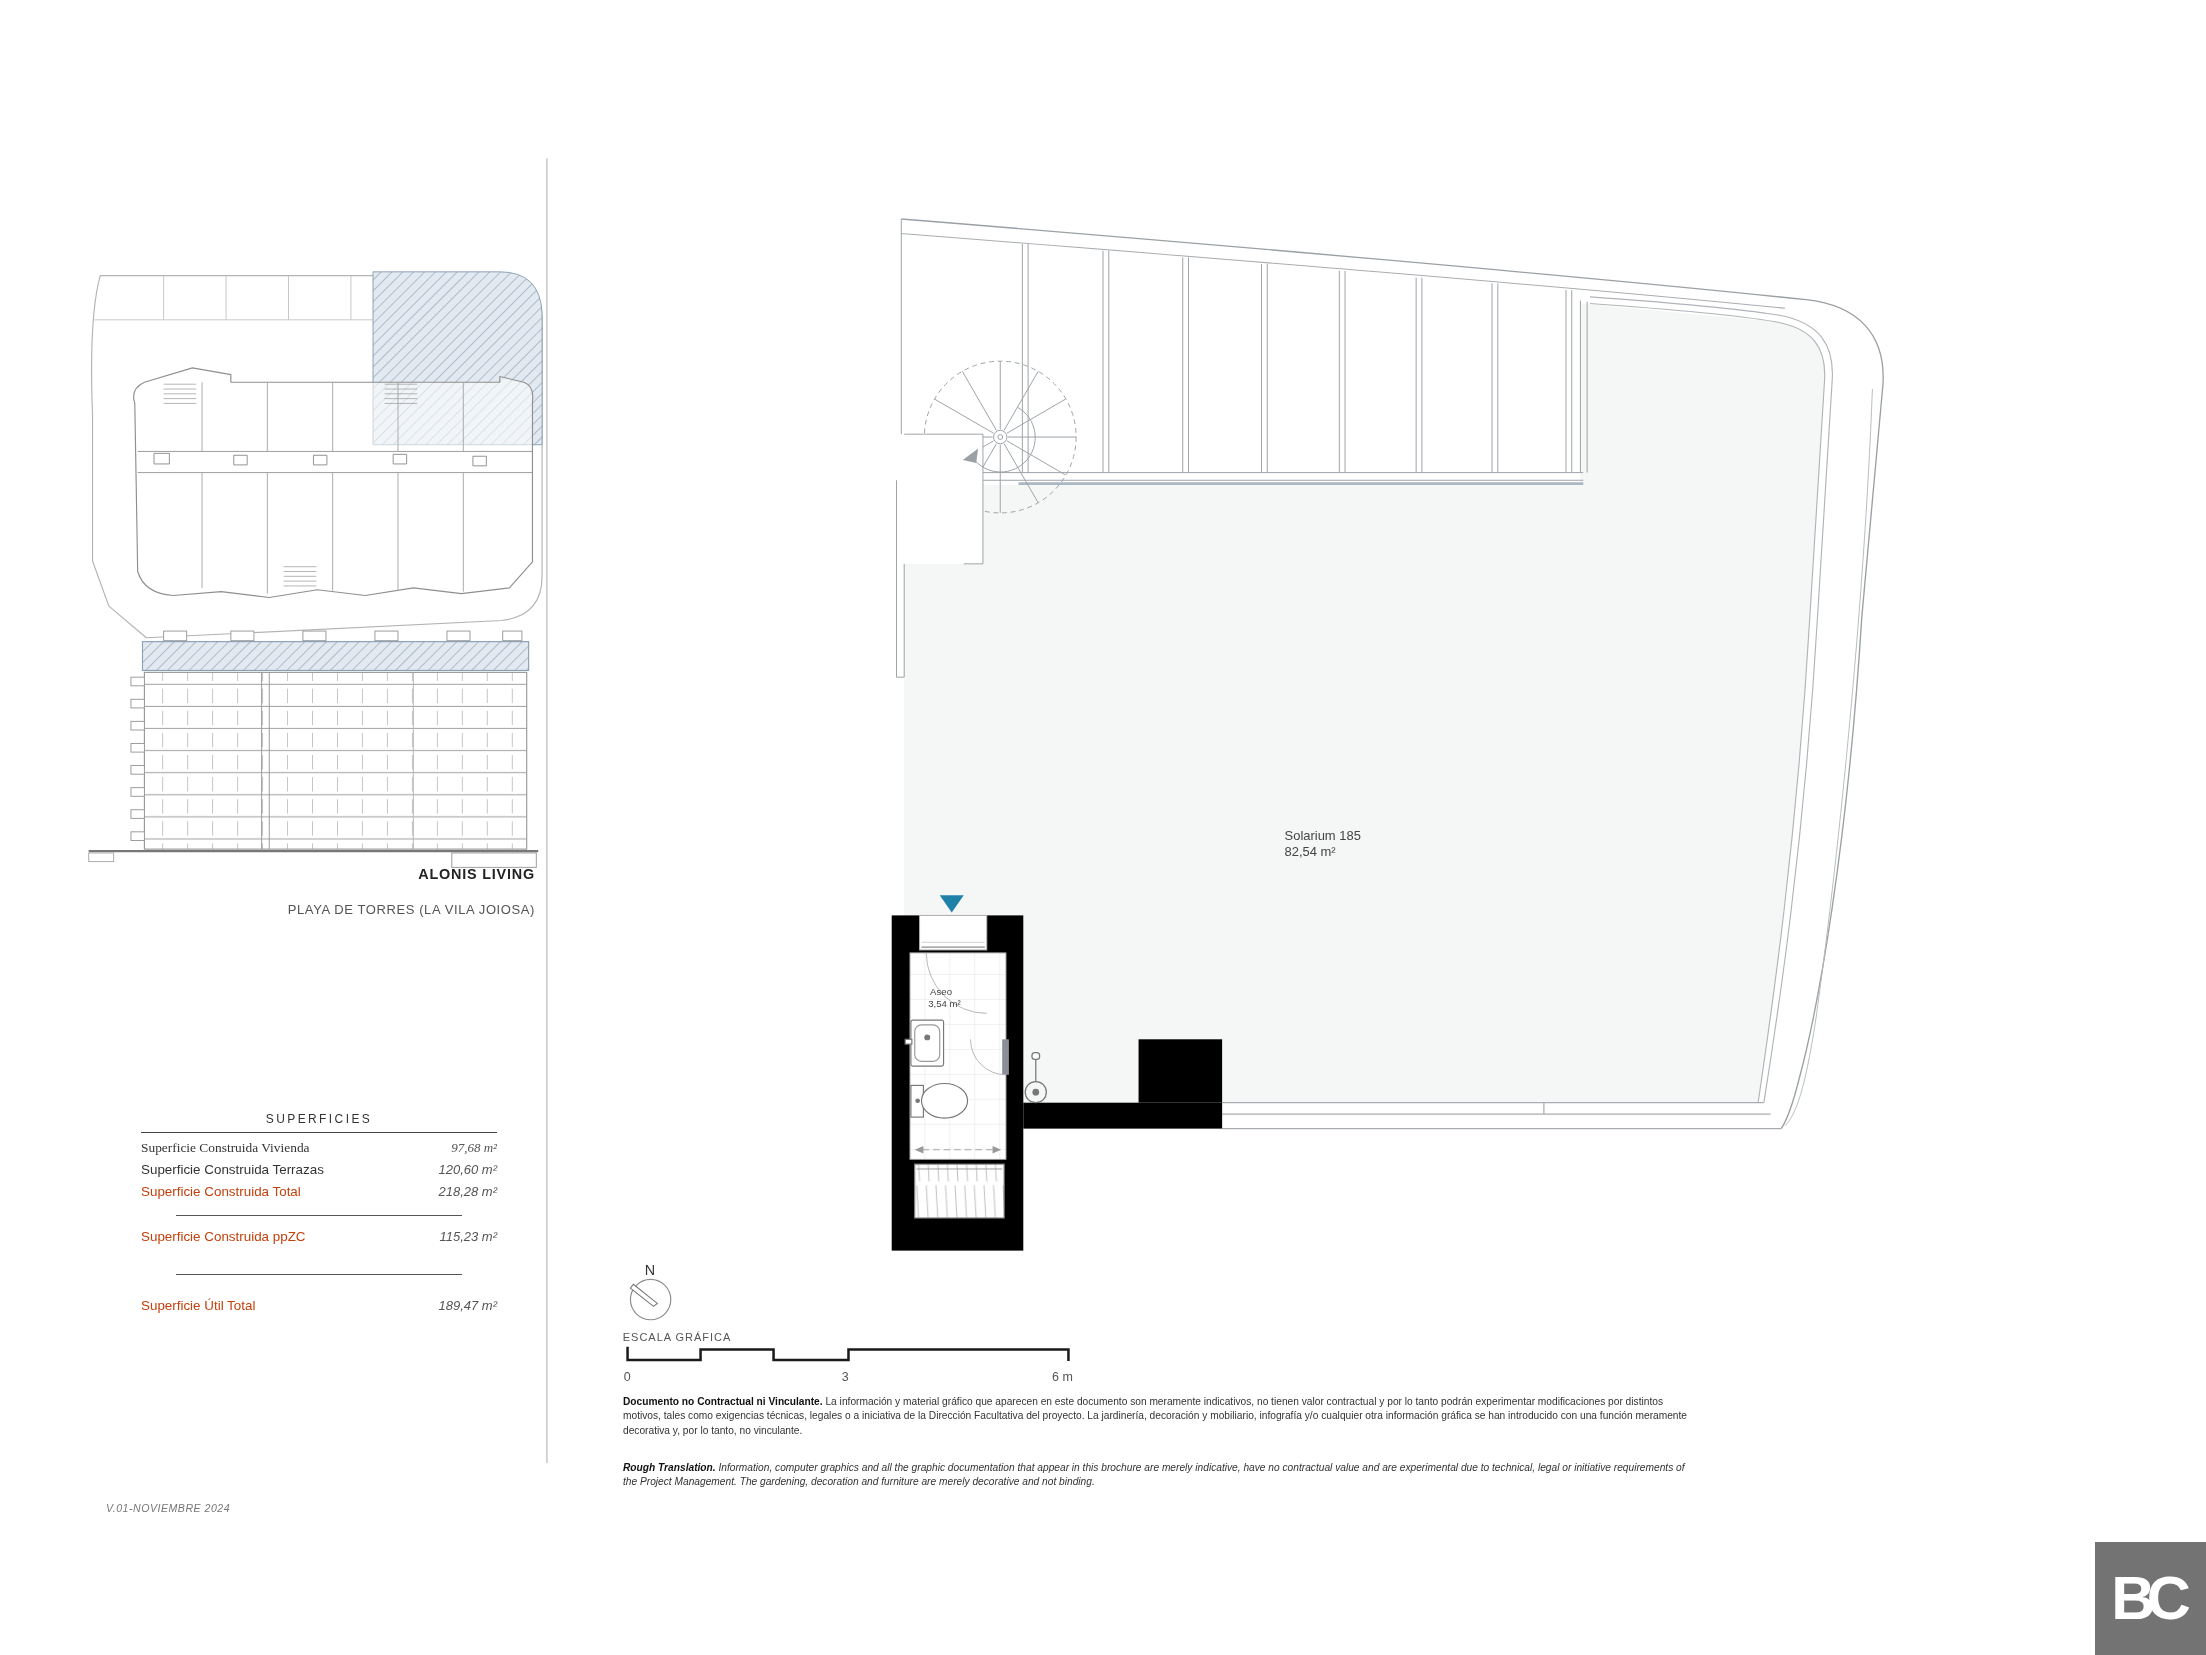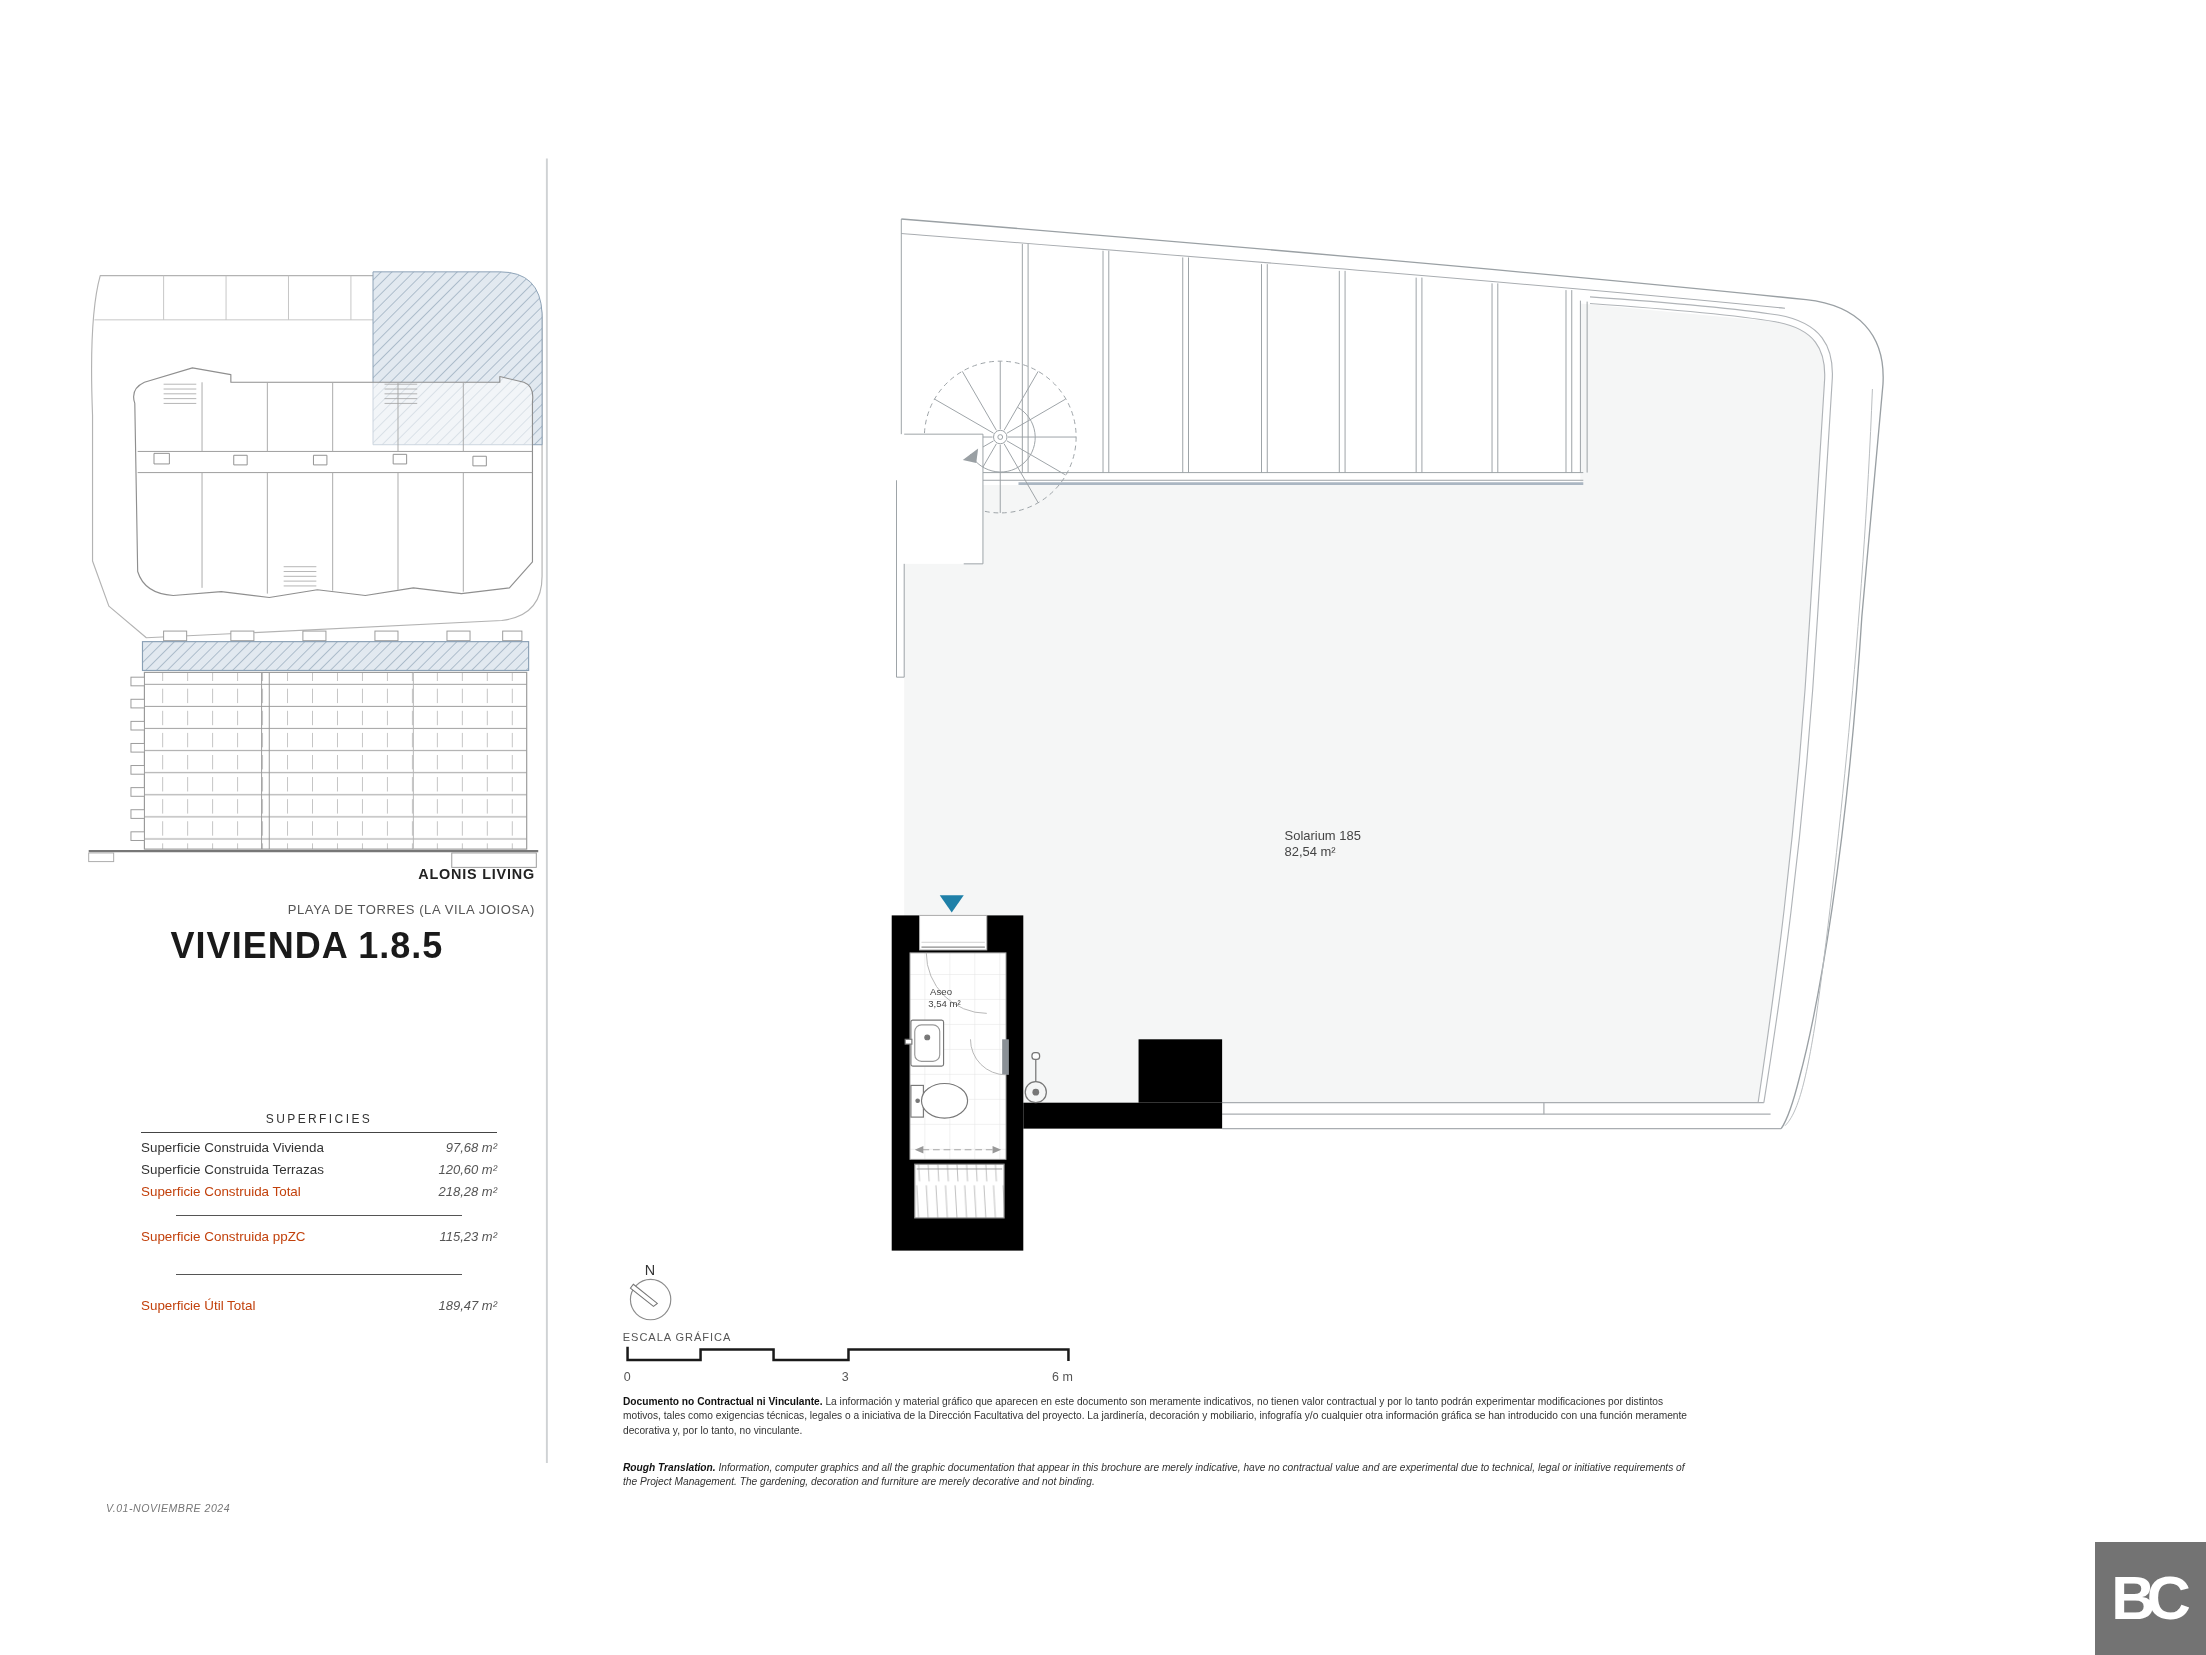--- a/index.html
+++ b/index.html
@@ -12,21 +12,21 @@
   .proj-name{font-weight:bold;font-size:14.4px;letter-spacing:0.8px;color:#222;}
   .proj-loc{font-size:13px;color:#555;letter-spacing:0.6px;margin-top:19px;}
   .unit-title{left:86px;top:925px;width:442px;text-align:center;font-size:36px;font-weight:bold;letter-spacing:1px;color:#1a1a1a;}
   .block-floor{left:86px;top:1001px;width:442px;text-align:center;font-size:26px;font-weight:400;color:#2a2a2a;letter-spacing:1.4px;line-height:1.1;}
   .sup-table{left:141px;top:1076px;width:356px;font-size:13.4px;color:#333;}
   .sup-header{text-align:center;font-size:12px;letter-spacing:2.4px;color:#333;padding-bottom:5.8px;border-bottom:1.5px solid #444;margin-top:36px;}
   .sup-row{display:flex;justify-content:space-between;margin-top:5.8px;line-height:1.18;}
   .sup-row .lbl{text-align:left;}
   .sup-row .val{font-style:italic;color:#555;font-size:13px;}
   .bold .lbl{font-weight:normal;color:#c2410c;}
-  .sup-div{border:none;border-top:1px solid #555;margin:15.4px 35px 13.4px 35px;} .mt2{margin-top:7.7px;}
+  .sup-div{border:none;border-top:1px solid #555;margin:15.4px 35px 13.4px 35px;} .mt2{margin-top:7.7px;font-family:Liberation Serif, serif;}
   
   .disc{left:623px;width:1078px;font-size:10.2px;line-height:1.4;color:#333;}
   .disc-es{top:1395px;}
   .disc-en{top:1461px;font-style:italic;}
   .disc b{color:#111;}
   .version{left:106px;top:1502px;font-size:10.6px;font-style:italic;color:#777;letter-spacing:0.5px;}
   
   .bc-logo{right:0;bottom:0;width:112px;height:113px;background:#737373;display:flex;align-items:center;justify-content:center;}
   .bc-logo span{color:#fff;font-weight:bold;font-size:61px;line-height:1;letter-spacing:-8.6px;padding-right:8.6px;font-family:"Liberation Sans",sans-serif;}
   svg text{font-family:"Liberation Sans",sans-serif;}
@@ -282,21 +282,20 @@
     <text x="876" y="1438" font-size="13" fill="#555">3</text>
     <text x="1095" y="1438" font-size="13" fill="#555">6 m</text>
   </g>
 </svg>
 
   <div class="abs proj-block">
     <div class="proj-name">ALONIS LIVING</div>
     <div class="proj-loc">PLAYA DE TORRES (LA VILA JOIOSA)</div>
   </div>
 
-  <div class="abs unit-title">VIVIENDA 1.8.5</div>
 
 
   <div class="abs sup-table">
     <div class="sup-header">SUPERFICIES</div>
     <div class="sup-row mt2">
       <span class="lbl">Superficie Construida Vivienda</span>
       <span class="val">97,68 m²</span>
     </div>
     <div class="sup-row">
       <span class="lbl">Superficie Construida Terrazas</span>

